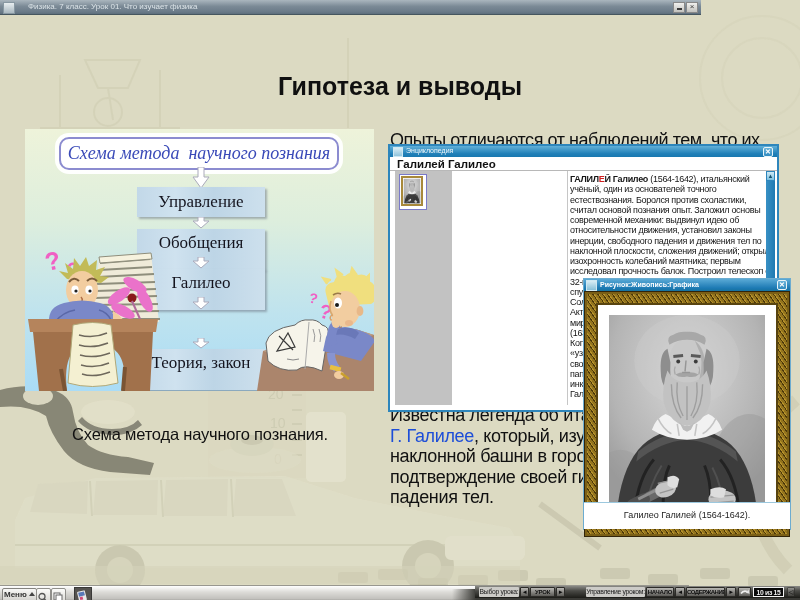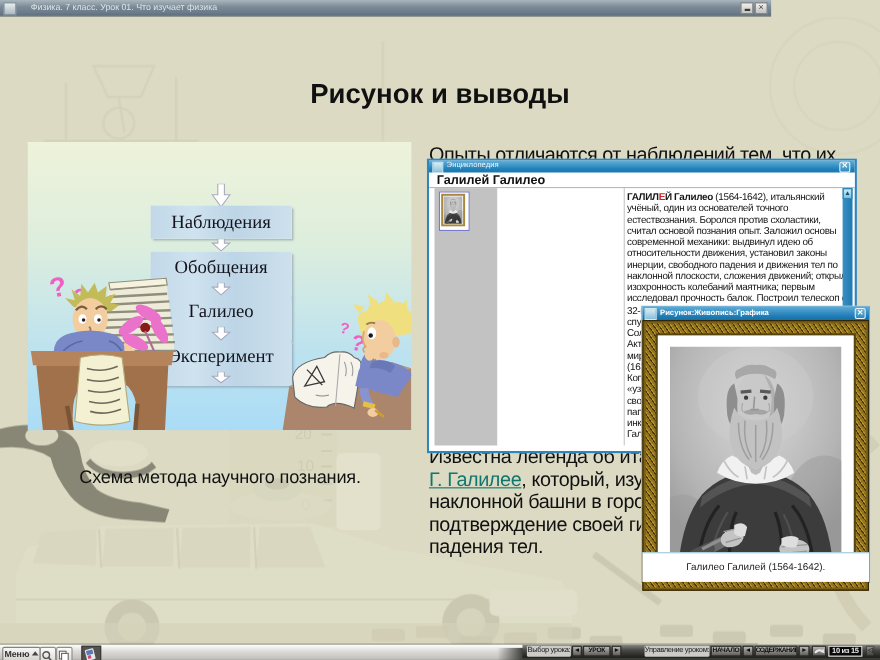--- a/index.html
+++ b/index.html
@@ -13,21 +13,21 @@
 
 #panel{left:25px;top:129px;width:349px;height:262px;background:linear-gradient(#eef3da 0%,#ddeedd 35%,#bfe3ee 70%,#aadcf6 100%);overflow:hidden}
 #tbox{position:absolute;left:34px;top:8px;width:276px;height:29px;background:#fff;border:2px solid #8c8cd0;border-radius:10px;box-shadow:0 0 0 4px rgba(255,255,255,.95);text-align:center;font-family:"Liberation Serif",serif;font-style:italic;font-size:18px;color:#3a4ab8;line-height:29px;white-space:nowrap}
 .fbox{position:absolute;left:112px;width:128px;height:41px;background:linear-gradient(90deg,#c2d8e8,#cfe2ef 30%,#bdd5e6 60%,#cde0ed);box-shadow:2px 2px 2px rgba(110,120,135,.55);text-align:center;font-family:"Liberation Serif",serif;font-size:17px;color:#14141e;line-height:27px}
 .farrow{position:absolute;left:167px;width:18px}
 
 #cap1{left:0px;top:425px;width:400px;text-align:center;font-size:16.5px;letter-spacing:-0.2px;color:#111}
 
 #headline{left:390px;top:130px;width:410px;font-size:18px;letter-spacing:-0.45px;line-height:21px;color:#111}
 #para{left:390px;top:405px;width:410px;font-size:18px;letter-spacing:-0.35px;line-height:20.6px;color:#111}
-#para a{color:#0f766e;text-decoration:underline}
+#para a{color:#1d4ed8;}
 
 #enc{left:388px;top:144px;width:391px;height:268px;background:#fff;border:2px solid #2e86bc;box-sizing:border-box}
 #enc .tb{position:absolute;left:0;top:0;right:0;height:11px;background:linear-gradient(#62b0d8,#2080b8 70%,#1878b0)}
 #enc .tb .i{position:absolute;left:3px;top:1px;width:8px;height:8px;background:linear-gradient(#d8ecf4,#90c4dc);border:1px solid #cfe8f2}
 #enc .tb .t{position:absolute;left:16px;top:1px;font-size:7px;color:#eef6fa}
 .xbtn{position:absolute;width:8px;height:8px;background:linear-gradient(#6cb4da,#2e8ac0);border:1px solid #e8f4f8;border-radius:2px;color:#fff;font-size:7px;font-weight:bold;text-align:center;line-height:8px}
 #enc .hdr{position:absolute;left:0;top:11px;right:0;height:14px;background:#fff;border-bottom:1px solid #b8b8b8;font-size:11.5px;font-weight:bold;color:#111;padding-left:7px;line-height:15px;box-sizing:border-box}
 #enc .side{position:absolute;left:5px;top:25px;width:57px;bottom:5px;background:#c2c2c2}
 #enc .thumb{position:absolute;left:4px;top:3px;width:24px;height:32px;background:#fff;border:1px solid #7a7ac8;padding:1px}
 #enc .vbox{position:absolute;left:70px;top:31px;width:100px;height:126px;background:#fff;border:1px solid #9a9ad0}
@@ -176,50 +176,51 @@
  <path d="M104,176 q10,-4 16,0 l-2,8 q-8,2 -14,-2 Z" fill="#dedede"></path>
 </g>
 </defs>
   </svg>
 <div id="titlebar" class="abs">
     <div class="ticon"></div>
     <div class="ttext">Физика. 7 класс. Урок 01. Что изучает физика</div>
 <div class="wbtns"><span class="wbtn"><i style="display:block;width:5px;height:2px;background:#3a3a3a;margin:5px auto 0"></i></span><span class="wbtn" style="color:#3a3a3a">×</span></div>
   </div>
 
-<div id="h1" class="abs">Рисунок и выводы</div>
+<div id="h1" class="abs">Гипотеза и выводы</div>
 
 <div id="headline" class="abs">Опыты отличаются от наблюдений тем, что их<br>проводят с определённой целью, по заранее</div>
 
 <div id="para" class="abs">Известна легенда об итальянском учёном<br><a>Г.&nbsp;Галилее</a>, который, изучая падение тел, с<br>наклонной башни в городе Пизе проверял<br>подтверждение своей гипотезы о законе<br>падения тел.</div>
 
 <style>
 #headline,#para{white-space:nowrap}
 </style>
 
 <div id="panel" class="abs">
+  <div id="tbox">Схема метода&nbsp; научного познания</div>
   <svg class="farrow" style="top:38px;height:22px" viewBox="0 0 18 22">
       <path d="M6,0 L12,0 L12,10 L17,10 L9,21 L1,10 L6,10 Z" fill="#fff" stroke="#aab" stroke-width="1"></path>
     </svg>
-  <div class="fbox" style="top:58px;height:30px;line-height:29px">Наблюдения</div>
+  <div class="fbox" style="top:58px;height:30px;line-height:29px">Управление</div>
   <svg class="farrow" style="top:88px;height:12px" viewBox="0 0 18 12">
       <path d="M6,0 L12,0 L12,4 L17,4 L9,11 L1,4 L6,4 Z" fill="#fff" stroke="#aab" stroke-width="1"></path>
     </svg>
   <div class="fbox" style="top:100px">Обобщения</div>
   <svg class="farrow" style="top:128px;height:12px" viewBox="0 0 18 12">
       <path d="M6,0 L12,0 L12,4 L17,4 L9,11 L1,4 L6,4 Z" fill="#fff" stroke="#aab" stroke-width="1"></path>
     </svg>
   <div class="fbox" style="top:140px">Галилео</div>
   <svg class="farrow" style="top:168px;height:13px" viewBox="0 0 18 13">
       <path d="M6,0 L12,0 L12,5 L17,5 L9,12 L1,5 L6,5 Z" fill="#fff" stroke="#aab" stroke-width="1"></path>
     </svg>
-  <div class="fbox" style="top:181px">Эксперимент</div>
   <svg class="farrow" style="top:209px;height:11px" viewBox="0 0 18 11">
       <path d="M6,0 L12,0 L12,4 L17,4 L9,10 L1,4 L6,4 Z" fill="#fff" stroke="#aab" stroke-width="1"></path>
     </svg>
+  <div class="fbox" style="top:220px">Теория, закон</div>
 
   <svg class="abs" style="left:0;top:0" width="349" height="262" viewBox="0 0 349 262">
 
     <g font-family="Liberation Sans">
     <text x="22" y="142" font-size="25" font-weight="bold" fill="#f060c4" transform="rotate(-12 22 142)">?</text>
     <text x="40" y="147" font-size="21" font-weight="bold" fill="#f060c4" transform="rotate(10 40 147)">?</text>
     <text x="44" y="172" font-size="15" font-weight="bold" fill="#f060c4" transform="rotate(-8 44 172)">?</text>
 
     <g>
       <path d="M74,128 L126,124 L134,193 L68,193 Z" fill="#efebd9"></path>

